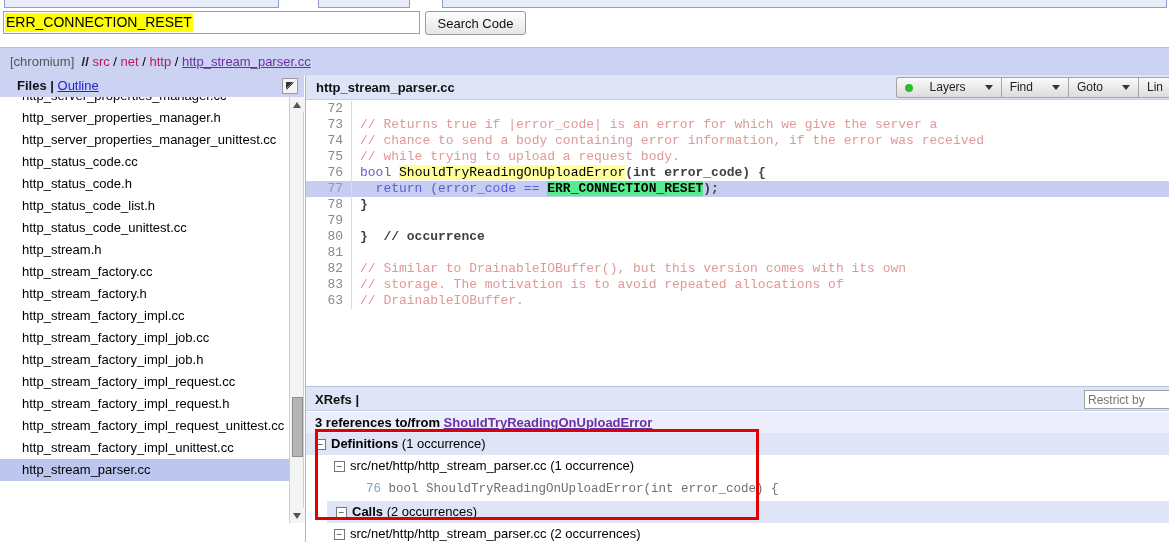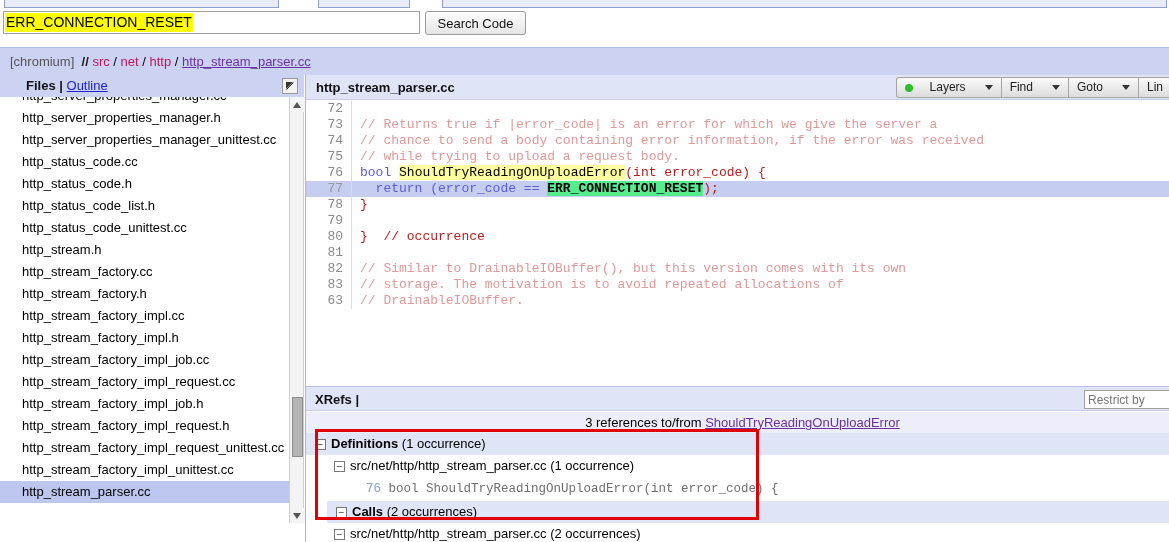--- a/index.html
+++ b/index.html
@@ -57,21 +57,21 @@
   #breadcrumb .seg  { color:#be185d; }
   #breadcrumb .file { color:#6a2fa0; text-decoration:underline; cursor:pointer; }
 
   
   #sidebar {
     position:absolute; left:0; top:75px; width:304px; height:467px;
     background:#fff;
   }
   #sidebar-header {
     position:absolute; left:0; top:0; width:304px; height:22px;
-    background:#ccd2f2; padding-left:26px; line-height:22px;
+    background:#ccd2f2; padding-left:17px; line-height:22px;
     font-size:13px; font-weight:bold; color:#111;
   }
   #sidebar-header .bar { font-weight:bold; color:#111; }
   #sidebar-header .outline { color:#2222cc; text-decoration:underline; font-weight:normal; cursor:pointer; }
   #collapse-icon {
     position:absolute; right:6px; top:3px; width:16px; height:16px;
     border:1px solid #999; background:#f3f3f3; cursor:pointer;
   }
   #collapse-icon svg { display:block; }
 
@@ -141,21 +141,21 @@
   .code-line { height:16px; line-height:16px; white-space:pre; position:relative; }
   .code-line.hl { background:#c5cdf0; }
   .ln {
     display:inline-block; width:46px; text-align:right;
     color:#8a8a8a; padding-right:8px; user-select:none;
     border-right:1px solid #dcdcdc; margin-right:8px;
   }
   .code-line.hl .ln { color:#9a9aa8; }
   .c-cm { color:#e09898; }
   .c-kw { color:#5c5cd6; }
-  .c-pl { color:#b91c1c; }
+  .c-pl { color:#404040;font-weight:bold; }
   .mark-y { background:#ffff9e; }
   .mark-g { background:#55ec8e; color:#000; font-weight:bold; }
 
   
   #xrefs {
     position:absolute; left:0; top:311px; width:864px; height:156px;
     background:#fff;
   }
   #xrefs-bar {
     position:absolute; left:0; top:0; width:864px; height:25px;
@@ -171,21 +171,21 @@
     font-family:"Liberation Sans", sans-serif; font-size:12px;
     color:#777; padding:0 3px; outline:none;
   }
 
   .xrow { position:absolute; left:0; width:864px; font-size:13px; }
   .xrow.band { background:#dfe4f7; }
   .xrow.band-light { background:#eceffb; }
   .xrow-inner { line-height:21px; white-space:nowrap; }
 
   #xr-summary { top:26px; height:21px; }
-  #xr-summary .xrow-inner { padding-left:9px; font-weight:normal;text-align:center; }
+  #xr-summary .xrow-inner { padding-left:9px; font-weight:bold; }
   #xr-summary .link { color:#6a2fa0; text-decoration:underline; cursor:pointer; }
 
   #xr-defs { top:47px; height:22px; }
   #xr-defs .xrow-inner { padding-left:9px; }
   #xr-defs-file { top:69px; height:24px; }
   #xr-defs-file .xrow-inner { padding-left:28px; }
   #xr-defs-code { top:93px; height:22px; }
   #xr-defs-code .xrow-inner { padding-left:60px; font-family:"Liberation Mono", monospace; color:#6f6f6f; font-size:12.5px; }
   #xr-defs-code .num { color:#8aa0d0; }
 
@@ -242,24 +242,23 @@
         <div class="file-item">http_server_properties_manager.h</div>
         <div class="file-item">http_server_properties_manager_unittest.cc</div>
         <div class="file-item">http_status_code.cc</div>
         <div class="file-item">http_status_code.h</div>
         <div class="file-item">http_status_code_list.h</div>
         <div class="file-item">http_status_code_unittest.cc</div>
         <div class="file-item">http_stream.h</div>
         <div class="file-item">http_stream_factory.cc</div>
         <div class="file-item">http_stream_factory.h</div>
         <div class="file-item">http_stream_factory_impl.cc</div>
-        <div class="file-item">http_stream_factory_impl.h</div>
         <div class="file-item">http_stream_factory_impl_job.cc</div>
+        <div class="file-item">http_stream_factory_impl_job.h</div>
         <div class="file-item">http_stream_factory_impl_request.cc</div>
-        <div class="file-item">http_stream_factory_impl_job.h</div>
         <div class="file-item">http_stream_factory_impl_request.h</div>
         <div class="file-item">http_stream_factory_impl_request_unittest.cc</div>
         <div class="file-item">http_stream_factory_impl_unittest.cc</div>
         <div class="file-item selected">http_stream_parser.cc</div>
       </div>
   </div>
 
   <div id="vscroll">
     <div class="arrow up">
         <span class="tri up"></span>

